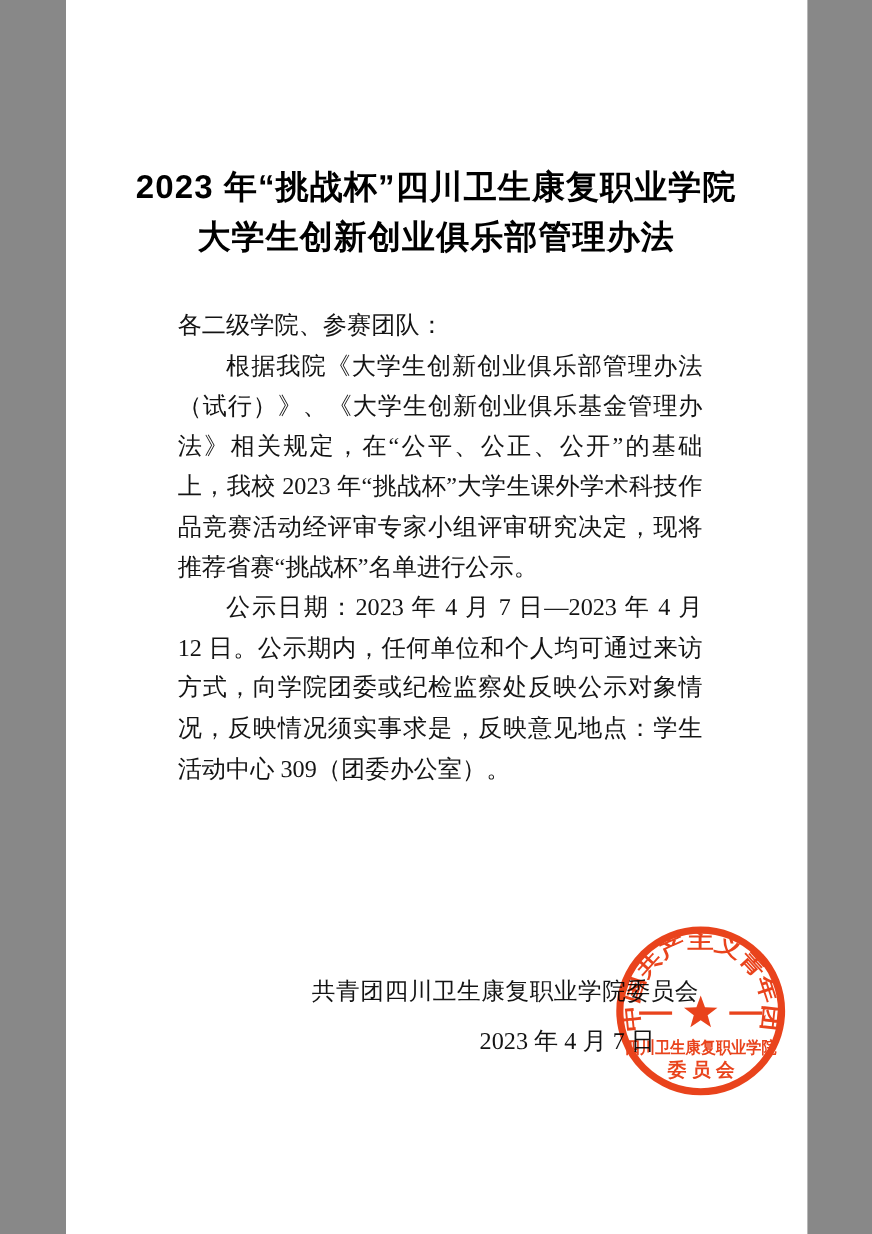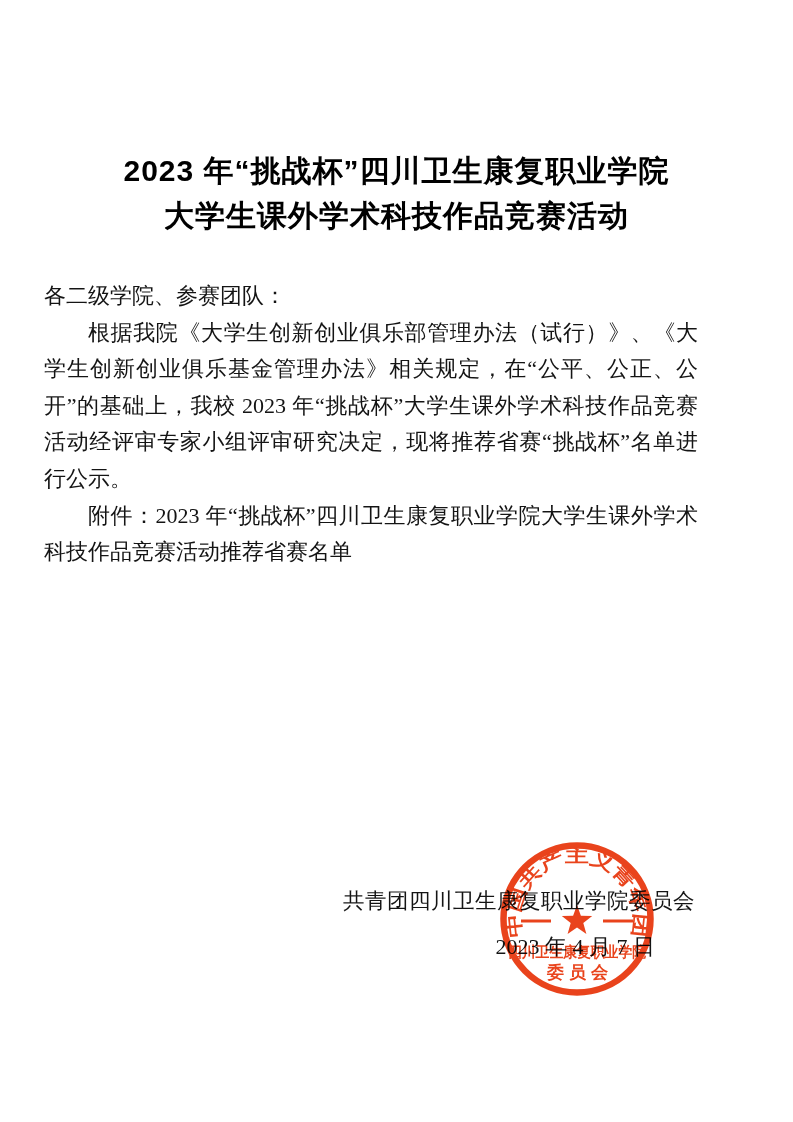--- a/index.html
+++ b/index.html
@@ -1,37 +1,37 @@
 <!DOCTYPE html>
 <html><head>
 <meta charset="utf-8">
 <style>
   html,body{margin:0;padding:0;background:#888;}
   .page{
     position:relative;
-    width:793px;height:1122px;
+    width:674px;height:1122px;
     margin:0 auto;
     background:#ffffff;
     overflow:hidden;
     font-family:"Liberation Serif", serif;
     color:#141414;
   }
   .title-block{
     margin:148px 60px 0 60px;
     text-align:center;
     font-family:"Liberation Sans", sans-serif;
     font-weight:700;
     font-size:30px;
     line-height:45px;
     color:#000;
     letter-spacing:1px;
   }
   .title-block p{margin:0;}
   .content{
-    margin:40px 95px 0 44px;
+    margin:40px 95px 0 102px;
     font-size:22px;
     line-height:36.6px;
     text-align:justify;
     text-justify:inter-ideograph;
   }
   .content p{margin:0;}
   .indent{text-indent:2em;font-family:Liberation Serif, serif;}
   .attachment{margin-top:43px;}
   .sig-org{
     position:absolute;
@@ -56,27 +56,27 @@
   }
   .seal text{font-family:"Liberation Sans", sans-serif;font-weight:700;}
 </style>
 </head>
 <body>
 
 <div class="page">
 
   <div class="title-block">
     <p>2023 年“挑战杯”四川卫生康复职业学院</p>
-    <p>大学生课外学术科技作品竞赛活动</p>
+    <p>大学生创新创业俱乐部管理办法</p>
   </div>
 
   <div class="content">
     <p>各二级学院、参赛团队：</p>
     <p class="indent">根据我院《大学生创新创业俱乐部管理办法（试行）》、《大学生创新创业俱乐基金管理办法》相关规定，在“公平、公正、公开”的基础上，我校 2023 年“挑战杯”大学生课外学术科技作品竞赛活动经评审专家小组评审研究决定，现将推荐省赛“挑战杯”名单进行公示。</p>
-    <p class="indent attachment">附件：2023 年“挑战杯”四川卫生康复职业学院大学生课外学术科技作品竞赛活动推荐省赛名单</p>
+    <p class="indent">公示日期：2023 年 4 月 7 日—2023 年 4 月 12 日。公示期内，任何单位和个人均可通过来访方式，向学院团委或纪检监察处反映公示对象情况，反映情况须实事求是，反映意见地点：学生活动中心 309（团委办公室）。</p>
   </div>
 
   <div class="sig-org">共青团四川卫生康复职业学院委员会</div>
   <div class="sig-date">2023 年 4 月 7 日</div>
 
   <svg class="seal" viewBox="0 0 160 160" xmlns="http://www.w3.org/2000/svg" aria-hidden="true">
     <g fill="#e8390f" stroke="none">
       <circle cx="80" cy="80" r="73.5" fill="none" stroke="#e8390f" stroke-width="6.5"></circle>
       <path id="sealArc" d="M 26.4 99.5 A 57 57 0 1 1 133.6 99.5" fill="none"></path>
       <text font-size="18">

